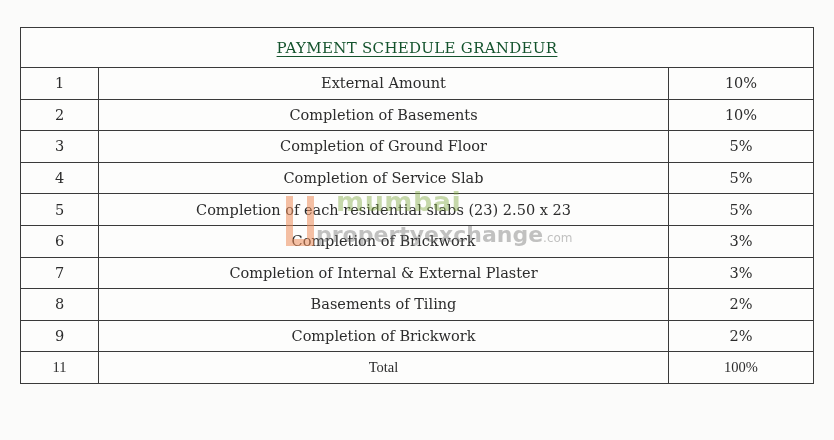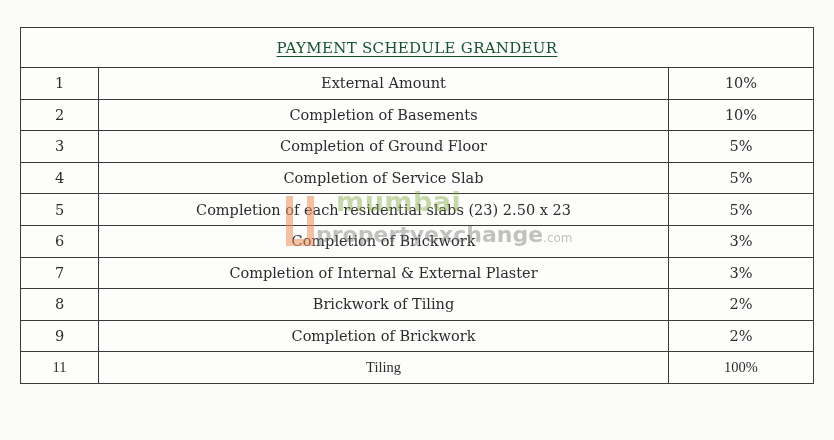--- a/index.html
+++ b/index.html
@@ -97,31 +97,31 @@
         <td class="c2">Completion of Brickwork</td>
         <td class="c3">3%</td>
       </tr>
       <tr>
         <td class="c1">7</td>
         <td class="c2">Completion of Internal &amp; External Plaster</td>
         <td class="c3">3%</td>
       </tr>
       <tr>
         <td class="c1">8</td>
-        <td class="c2">Brickwork of Tiling</td>
+        <td class="c2">Basements of Tiling</td>
         <td class="c3">2%</td>
       </tr>
       <tr>
         <td class="c1">9</td>
         <td class="c2">Completion of Brickwork</td>
         <td class="c3">2%</td>
       </tr>
       <tr class="total">
         <td class="c1">11</td>
-        <td class="c2">Tiling</td>
+        <td class="c2">Total</td>
         <td class="c3">100%</td>
       </tr>
     </tbody>
   </table>
 </div>
 
 <div class="watermark">
   <div class="wm-box"></div>
   <div class="wm-mumbai">mumbai</div>
   <div class="wm-pe"><span>propertyexchange</span><small>.com</small></div>

